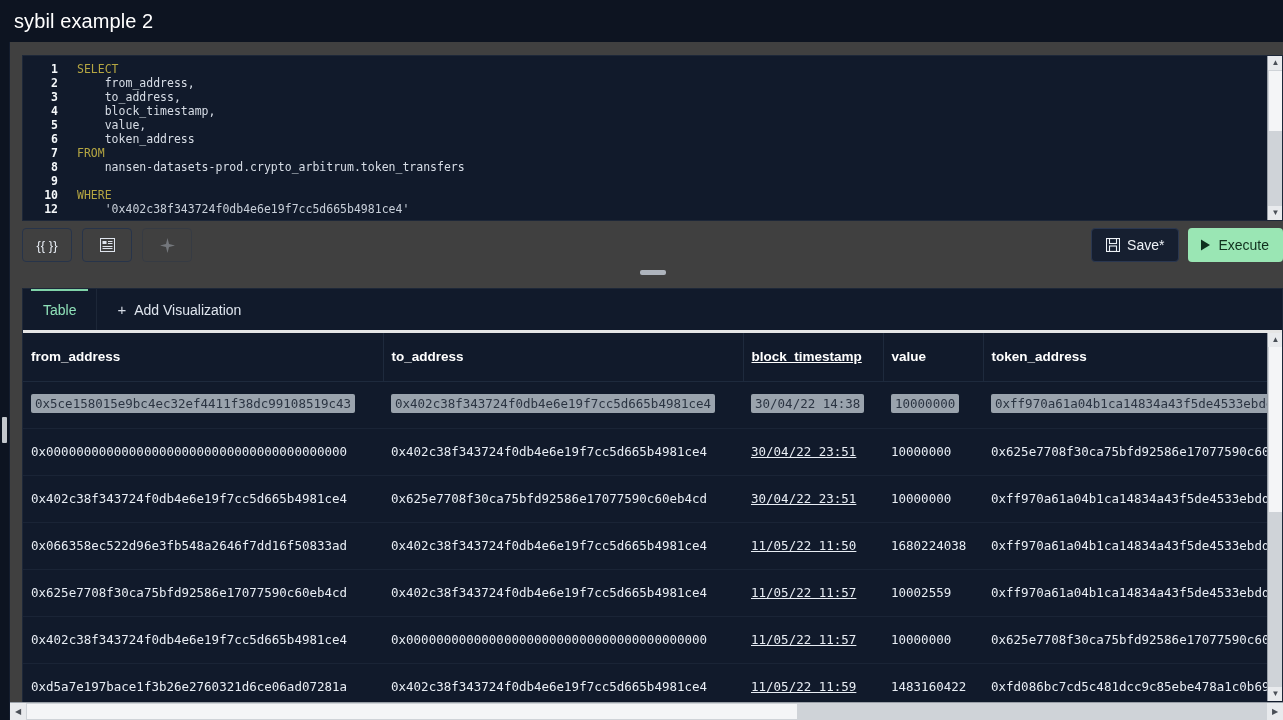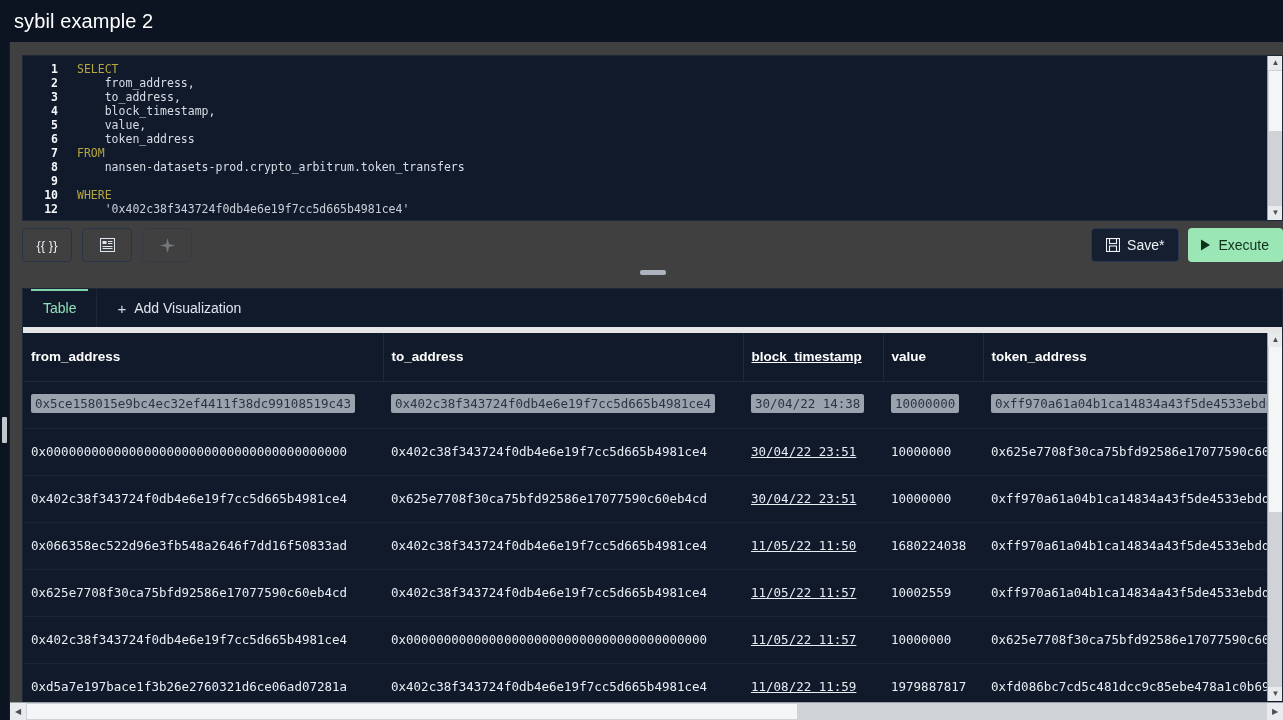--- a/index.html
+++ b/index.html
@@ -212,21 +212,21 @@
     overflow: hidden;
   }
 
   .tabs {
     position: absolute;
     left: 0; top: 0;
     width: 100%;
     height: 44px;
     display: flex;
     align-items: stretch;
-    border-bottom: 6px solid #e5e5e5;
+    border-bottom: 3px solid #e5e5e5;
   }
   .tab {
     position: relative;
     padding: 0 20px;
     display: flex;
     align-items: center;
     font-size: 14px;
     color: #8ee0b8;
     cursor: pointer;
   }
@@ -476,22 +476,22 @@
             <tr>
               <td class="c-from"><span>0x402c38f343724f0db4e6e19f7cc5d665b4981ce4</span></td>
               <td class="c-to"><span>0x0000000000000000000000000000000000000000</span></td>
               <td class="c-ts"><span>11/05/22 11:57</span></td>
               <td class="c-val"><span>10000000</span></td>
               <td class="c-token"><span>0x625e7708f30ca75bfd92586e17077590c60eb4cd</span></td>
             </tr>
             <tr>
               <td class="c-from"><span>0xd5a7e197bace1f3b26e2760321d6ce06ad07281a</span></td>
               <td class="c-to"><span>0x402c38f343724f0db4e6e19f7cc5d665b4981ce4</span></td>
-              <td class="c-ts"><span>11/08/22 11:59</span></td>
-              <td class="c-val"><span>1979887817</span></td>
+              <td class="c-ts"><span>11/05/22 11:59</span></td>
+              <td class="c-val"><span>1483160422</span></td>
               <td class="c-token"><span>0xfd086bc7cd5c481dcc9c85ebe478a1c0b69fcbb9</span></td>
             </tr>
           </tbody>
       </table>
     </div>
 
     <div class="tbl-vscroll">
       <div class="vs-arrow top">▲</div>
       <div class="tbl-vthumb"></div>
       <div class="vs-arrow bot">▼</div>

